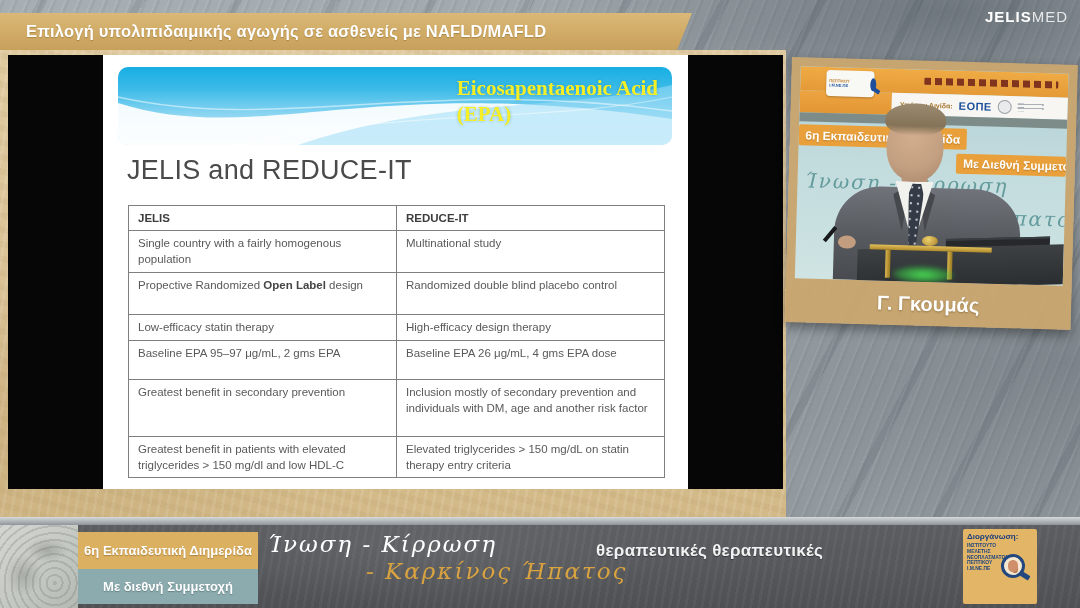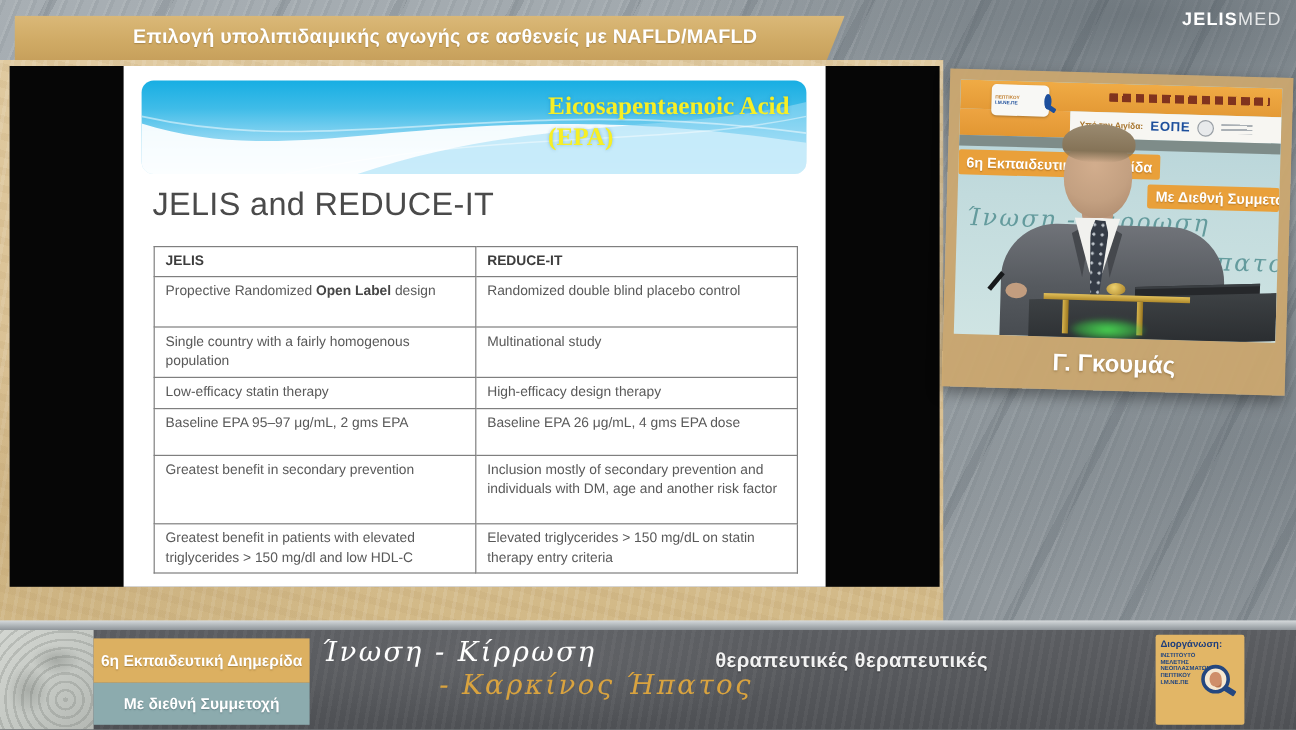--- a/index.html
+++ b/index.html
@@ -14,24 +14,24 @@
     repeating-linear-gradient(112deg, rgba(255,255,255,.07) 0 2px, rgba(96,106,112,.10) 2px 5px, transparent 5px 12px),
     repeating-linear-gradient(118deg, transparent 0 34px, rgba(66,76,84,.16) 34px 42px, transparent 42px 86px),
     linear-gradient(160deg,#a8afb4 0%,#9aa2a7 45%,#8d9499 100%);}
   .bg-sand{position:absolute;left:0;top:50px;width:786px;height:472px;background:
     radial-gradient(400px 200px at 10% 80%, rgba(170,138,86,.25), transparent 70%),
     repeating-linear-gradient(100deg, rgba(255,255,255,.10) 0 3px, transparent 3px 9px),
     repeating-linear-gradient(15deg, rgba(178,148,98,.12) 0 6px, transparent 6px 14px),
     linear-gradient(180deg,#e0caa0 0%,#d9c093 60%,#d2b987 100%);}
 
   
-  .top-banner{position:absolute;left:12px;top:13px;width:692px;height:37px;
+  .top-banner{position:absolute;left:0;top:13px;width:692px;height:37px;
     background:linear-gradient(180deg,#dab878 0%,#d0ab66 55%,#c7a05c 100%);
     clip-path:polygon(0 0,100% 0,calc(100% - 15px) 100%,0 100%);
-    display:flex;align-items:center;justify-content:center;}
+    display:flex;align-items:center;}
   .top-banner span{color:#fff;font-size:16.5px;font-weight:700;letter-spacing:.2px;
     text-shadow:0 1px 1px rgba(120,90,40,.45);padding-left:26px;}
   .livemed{position:absolute;right:12px;top:8px;font-size:15px;letter-spacing:1px;color:#fff;}
   .livemed .live{font-weight:700;}
   .livemed .med{font-weight:400;color:rgba(255,255,255,.82);}
 
   
   .video-area{position:absolute;left:8px;top:55px;width:775px;height:434px;background:#060606;}
   .slide{position:absolute;left:95px;top:0;width:585px;height:434px;background:#ffffff;}
   .wave{position:absolute;left:15px;top:12px;width:554px;height:78px;border-radius:10px;overflow:hidden;
@@ -200,26 +200,26 @@
       <div class="slide-title">JELIS and REDUCE-IT</div>
       <table class="cmp">
         <thead>
             <tr>
               <th>JELIS</th>
               <th>REDUCE-IT</th>
             </tr>
           </thead>
         <tbody>
             <tr>
+              <td><span>Single country with a fairly homogenous population</span></td>
+              <td><span>Multinational study</span></td>
+            </tr>
+            <tr>
               <td><span>Propective Randomized </span><span class="b">Open Label</span><span> design</span></td>
               <td><span>Randomized double blind placebo control</span></td>
-            </tr>
-            <tr>
-              <td><span>Single country with a fairly homogenous population</span></td>
-              <td><span>Multinational study</span></td>
             </tr>
             <tr>
               <td><span>Low-efficacy statin therapy</span></td>
               <td><span>High-efficacy design therapy</span></td>
             </tr>
             <tr>
               <td><span>Baseline EPA 95–97 μg/mL, 2 gms EPA</span></td>
               <td><span>Baseline EPA 26 μg/mL, 4 gms EPA dose</span></td>
             </tr>
             <tr>

